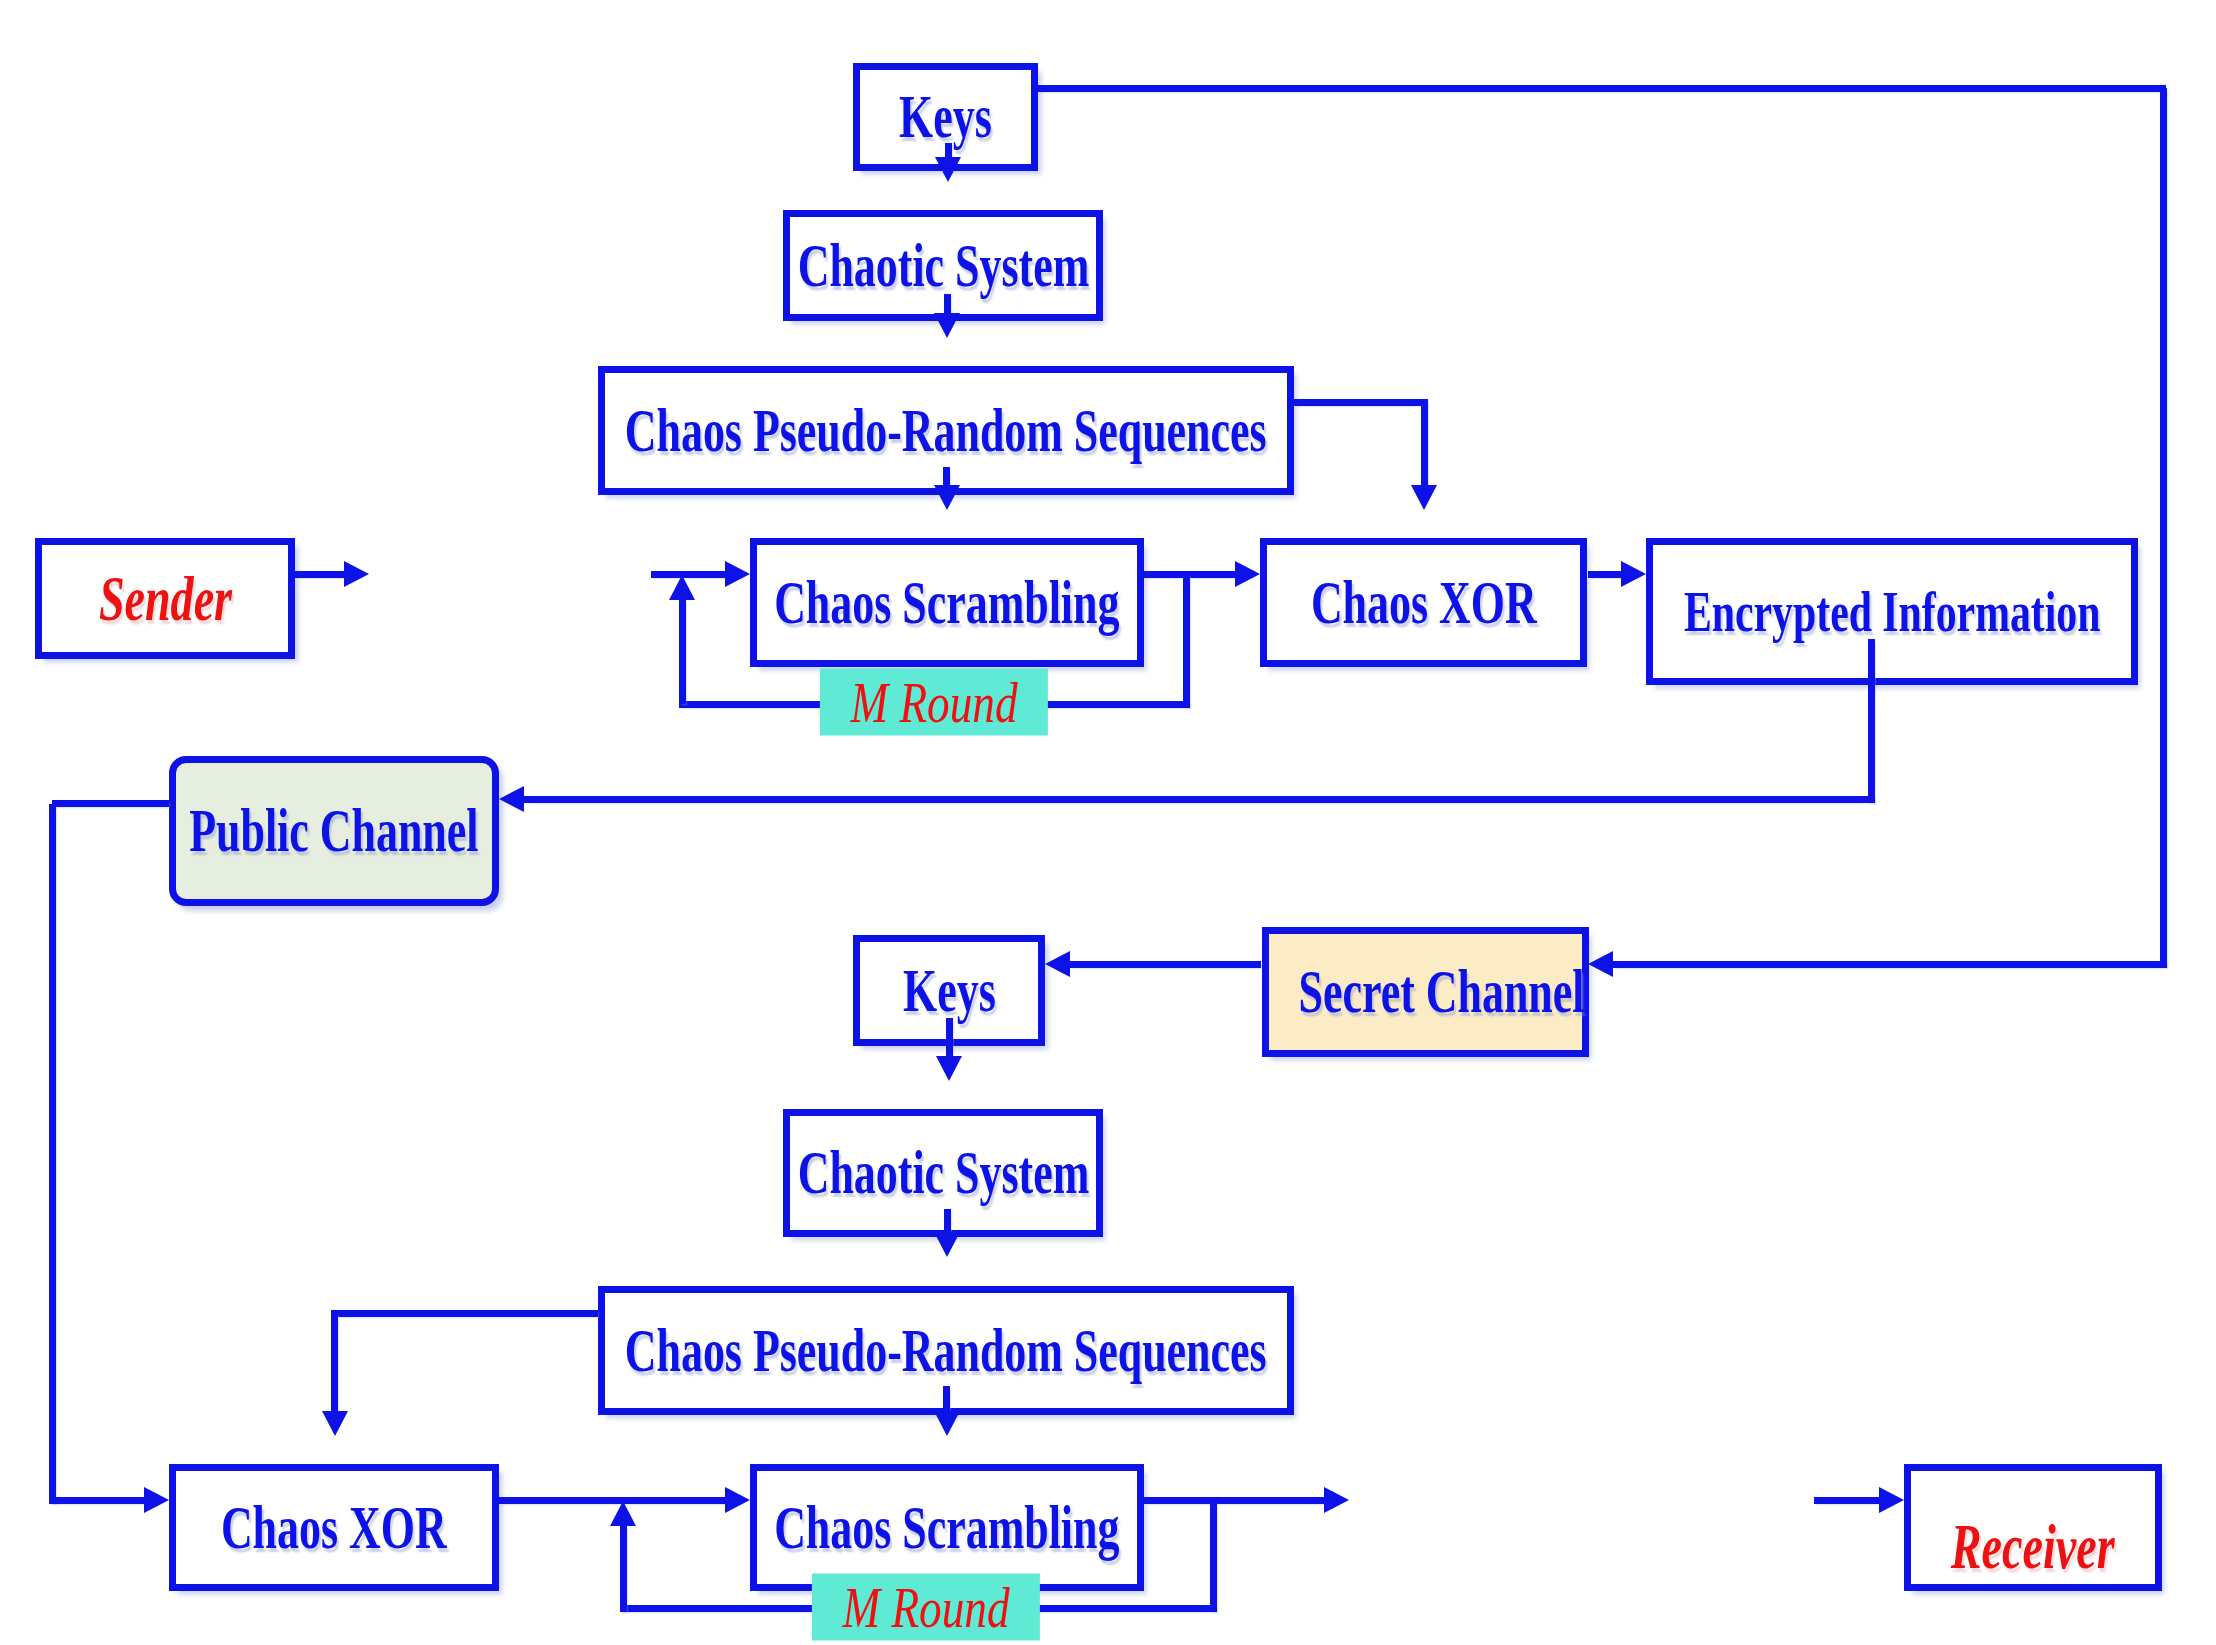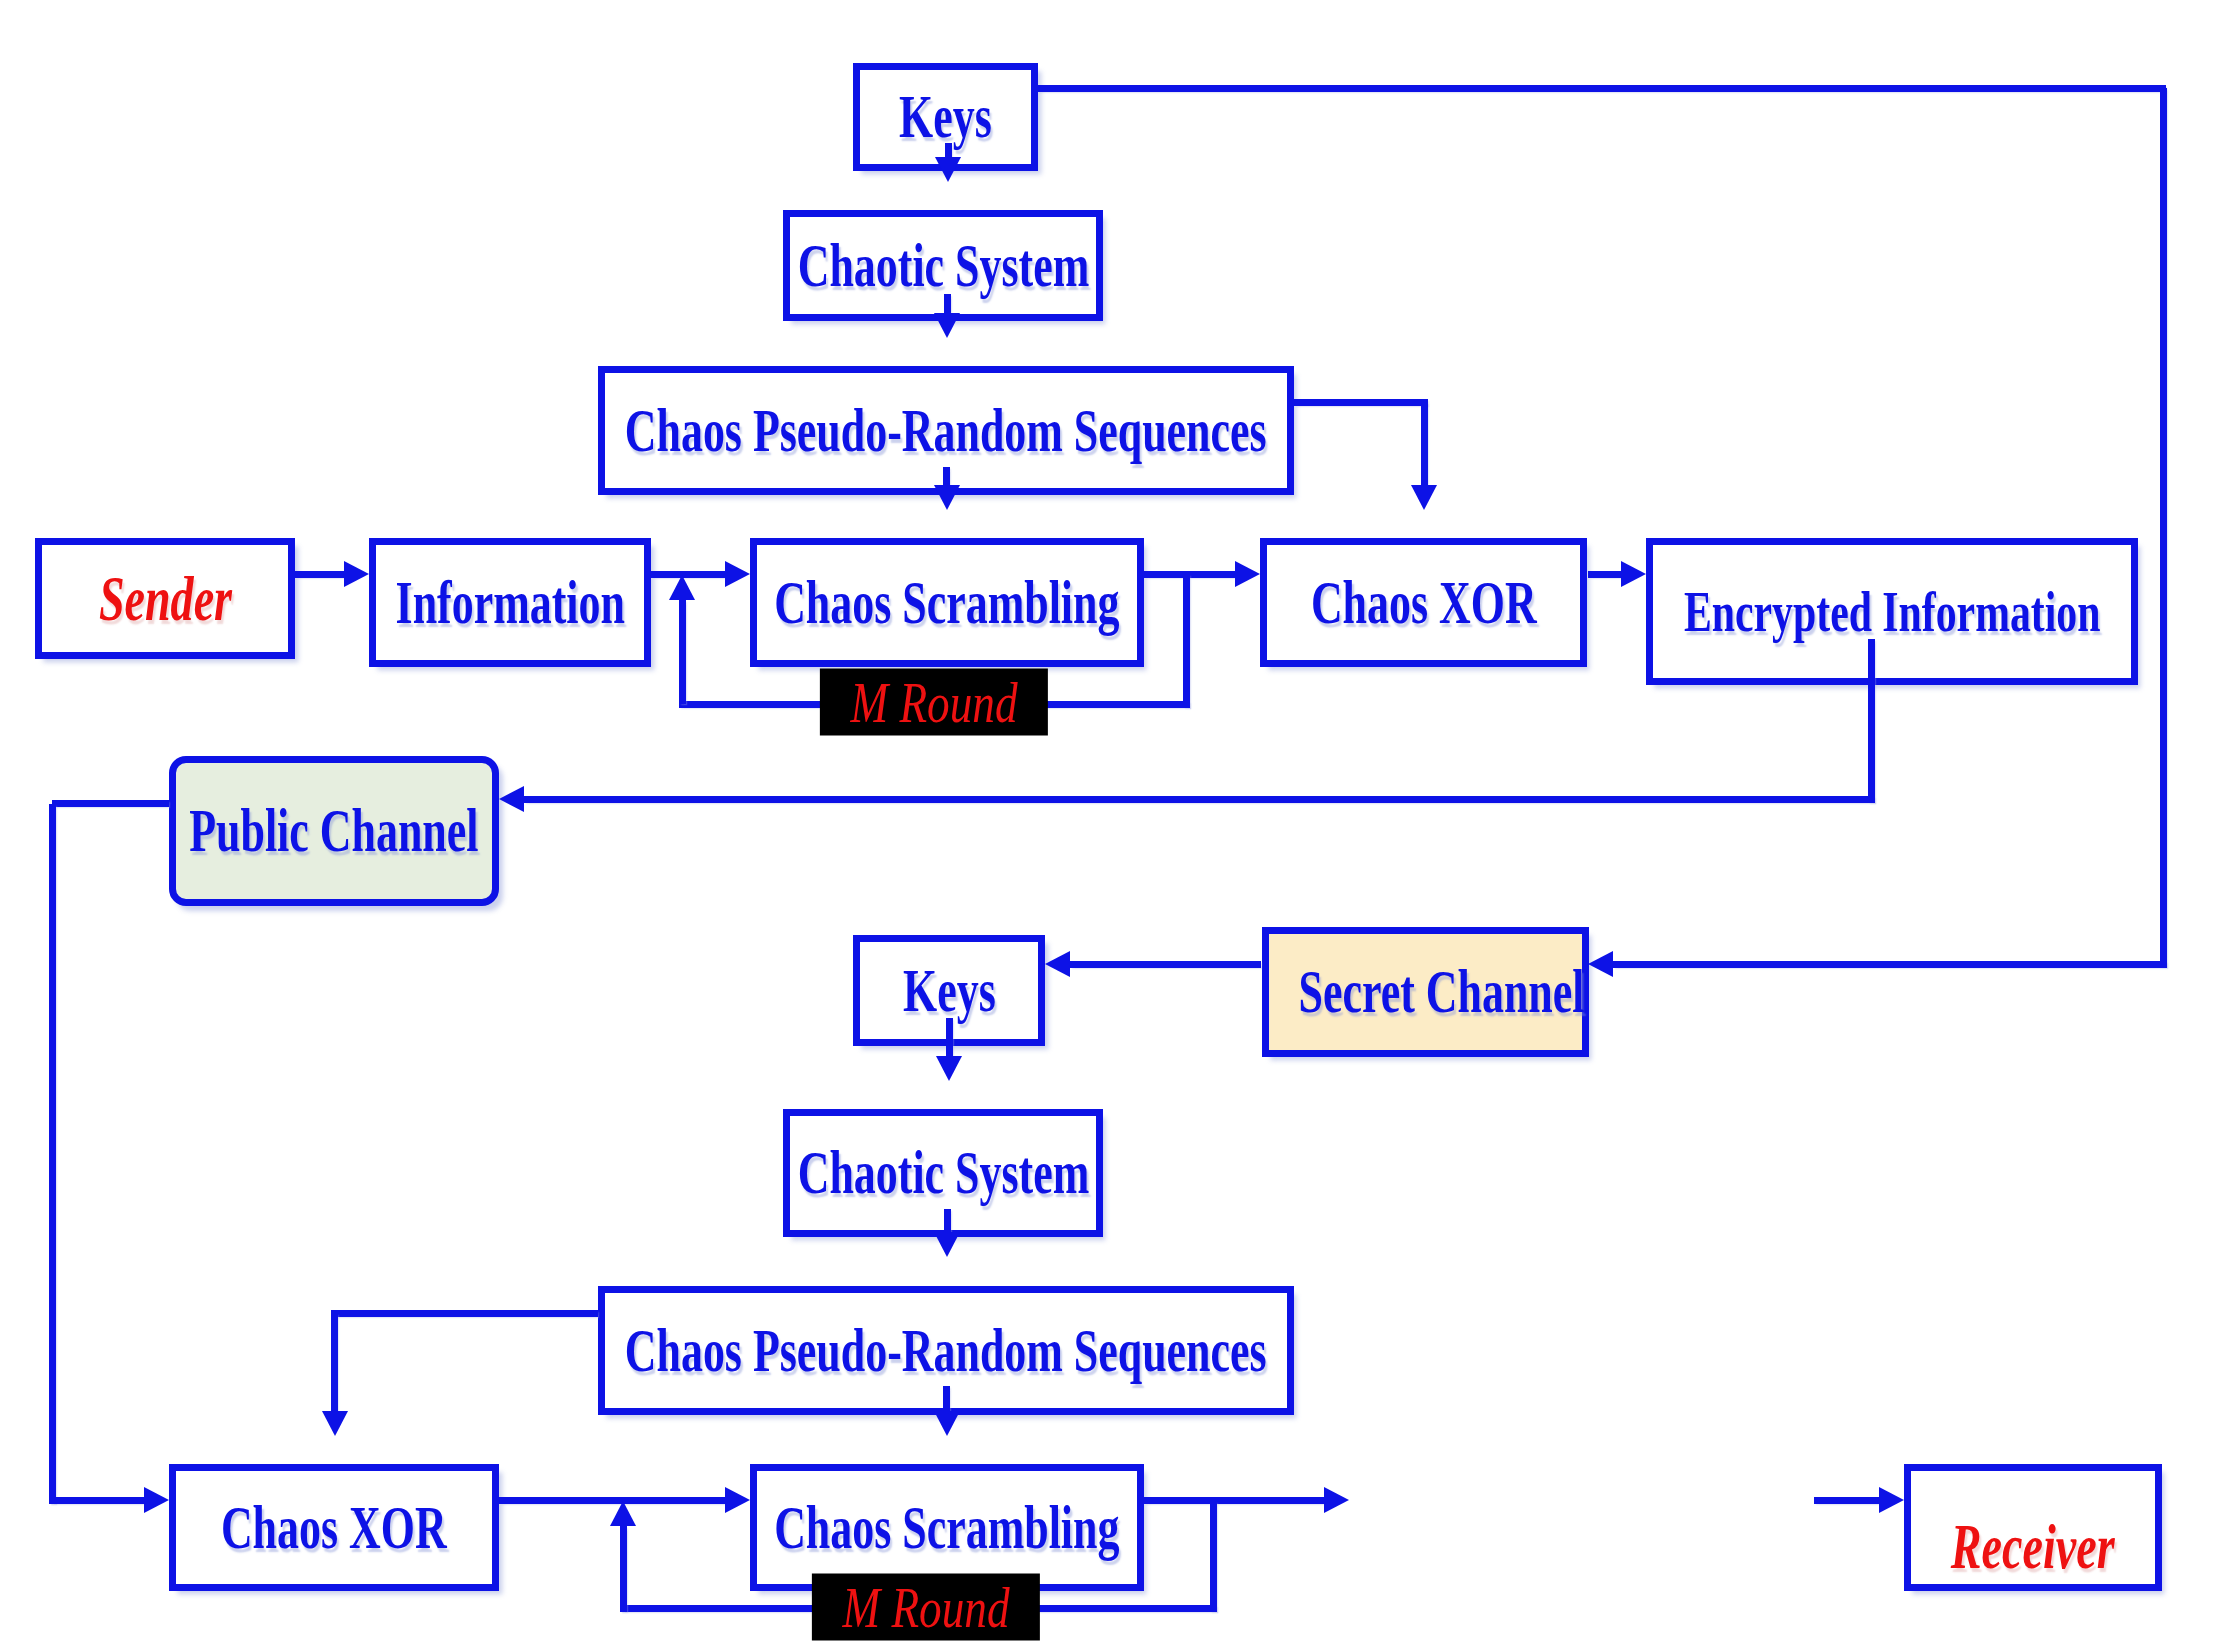--- a/index.html
+++ b/index.html
@@ -48,21 +48,21 @@
     box-shadow:2.1px 2.1px 1.4px rgba(165,172,228,0.30);
   }
   .ah{position:absolute;width:0;height:0;}
   .ah-down{border-left:13.2px solid transparent;border-right:13.2px solid transparent;border-top:25px solid var(--blue);}
   .ah-up{border-left:13.2px solid transparent;border-right:13.2px solid transparent;border-bottom:25px solid var(--blue);}
   .ah-right{border-top:13.2px solid transparent;border-bottom:13.2px solid transparent;border-left:25px solid var(--blue);}
   .ah-left{border-top:13.2px solid transparent;border-bottom:13.2px solid transparent;border-right:25px solid var(--blue);}
   .loop-label{
     position:absolute;
     transform:translate(-50%,-50%);
-    background:#000000;
+    background:#5eead4;
     padding:0 7px;
     display:flex;align-items:center;justify-content:flex-end;
   }
   .loop-label span{
     color:var(--red);
     font-style:italic;
     font-size:58px;
     white-space:nowrap;
     transform:scaleX(0.78);
   }
@@ -97,23 +97,20 @@
   </div>
   <div class="node n-chaotic-top">
     <span>Chaotic System</span>
   </div>
   <div class="node n-cprs-top">
     <span>Chaos Pseudo-Random Sequences</span>
   </div>
   <div class="node person n-sender">
     <span>Sender</span>
   </div>
-  <div class="node n-information">
-    <span>Information</span>
-  </div>
   <div class="node n-scrambling-top">
     <span>Chaos Scrambling</span>
   </div>
   <div class="node n-xor-top">
     <span>Chaos XOR</span>
   </div>
   <div class="node n-encrypted">
     <span>Encrypted Information</span>
   </div>
   <div class="node fill-public n-public">

